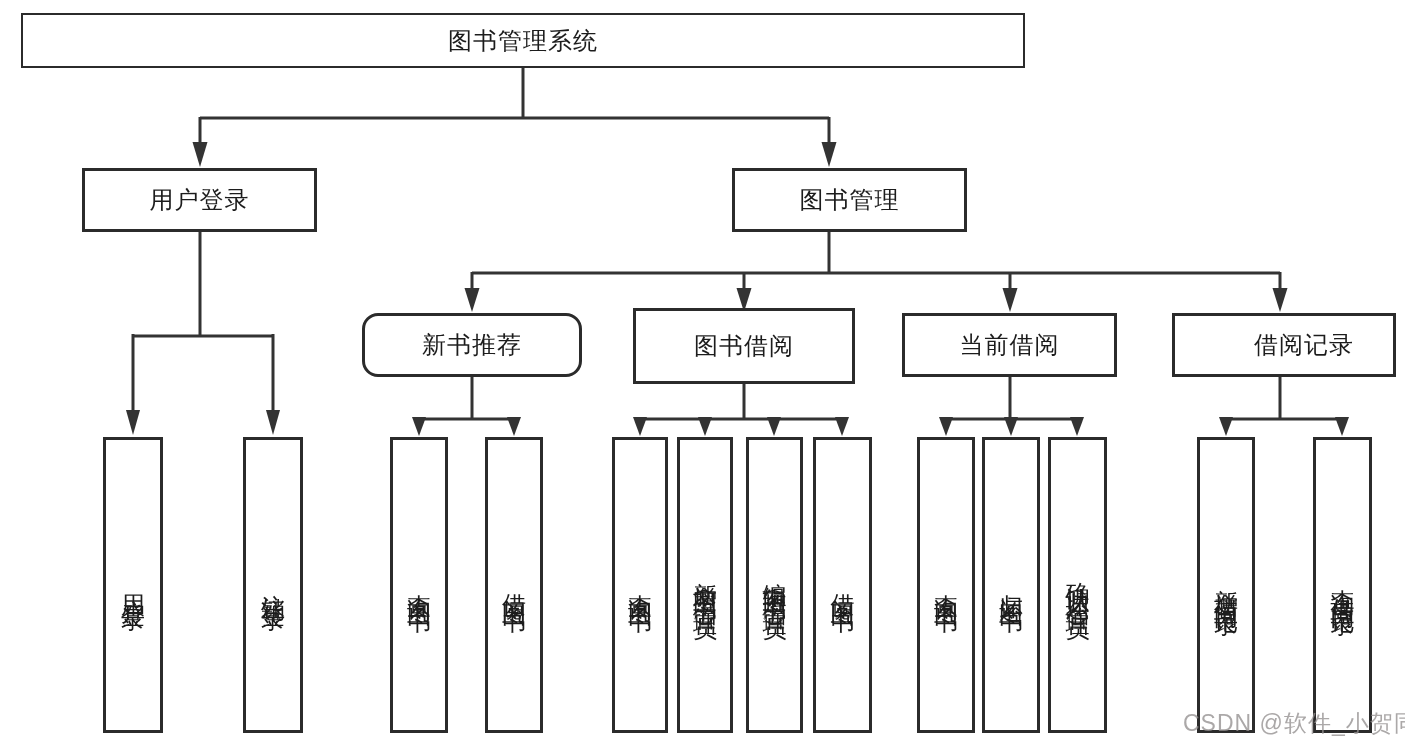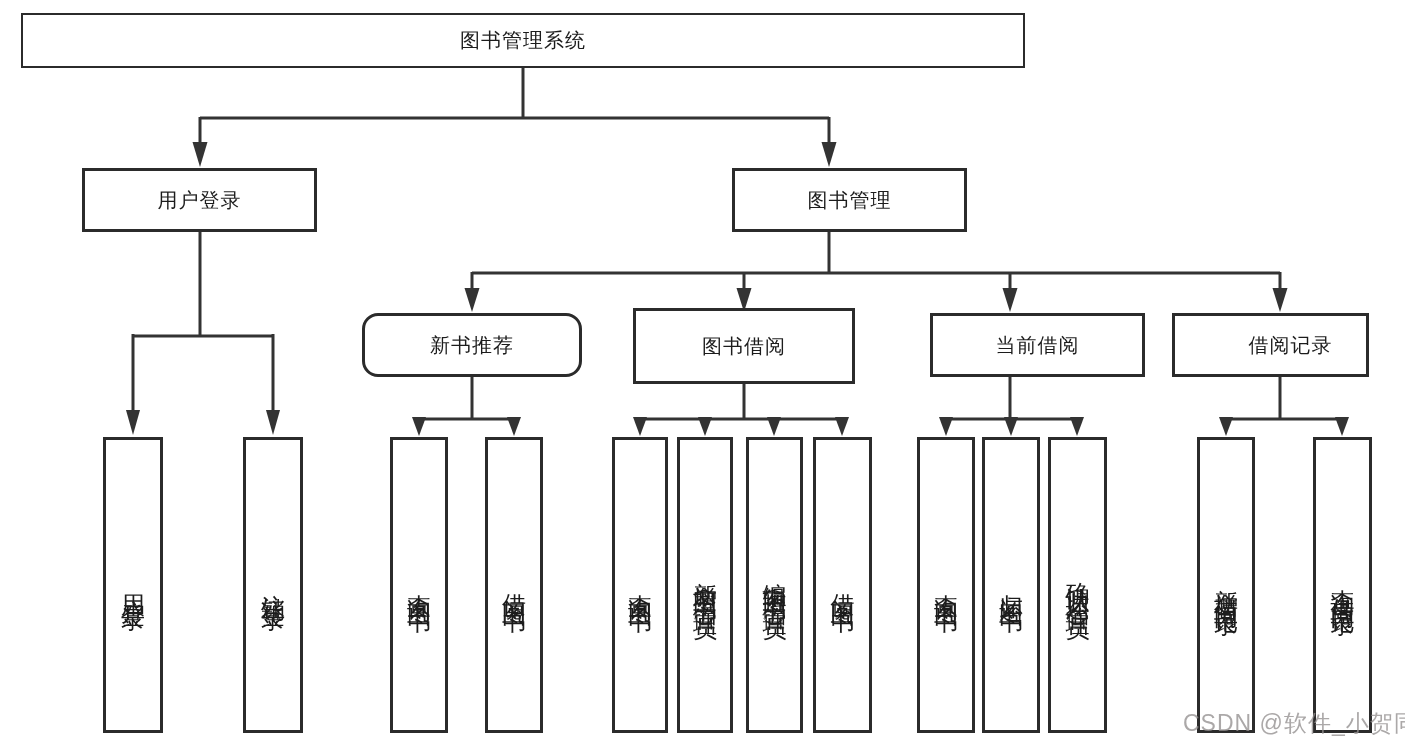--- a/index.html
+++ b/index.html
@@ -27,21 +27,21 @@
     align-items: center;
     justify-content: center;
     z-index: 2;
   }
   .node.root {
     border-width: 2px;
     font-size: 23px;
     letter-spacing: 1px;
   }
   .hlabel {
-    font-size: 20px;
+    font-size: 24px;
     letter-spacing: 1px;
     white-space: nowrap;
   }
   .vbox { }
   .vtext {
     writing-mode: vertical-rl;
     text-orientation: mixed;
     font-size: 24px;
     letter-spacing: 5px;
     line-height: 1;
@@ -135,24 +135,24 @@
   <div class="node" style="left:732px; top:168px; width:235px; height:64px;">
     <span class="hlabel">图书管理</span>
   </div>
 
   <div class="node" style="left:362px; top:313px; width:220px; height:64px;border-radius:16px;">
     <span class="hlabel">新书推荐</span>
   </div>
   <div class="node" style="left:633px; top:308px; width:222px; height:76px;text-align:center;">
     <span class="hlabel">图书借阅</span>
   </div>
-  <div class="node" style="left:902px; top:313px; width:215px; height:64px;margin-left:28px;">
+  <div class="node" style="left:902px; top:313px; width:215px; height:64px;">
     <span class="hlabel">当前借阅</span>
   </div>
-  <div class="node" style="left:1172px; top:313px; width:197px; height:64px;padding-left:40px;">
+  <div class="node" style="left:1172px; top:313px; width:224px; height:64px;padding-left:40px;">
     <span class="hlabel">借阅记录</span>
   </div>
 
   <div class="node vbox" style="left:103px; top:437px; width:60px; height:296px;">
     <span class="vtext">用户登录</span>
   </div>
   <div class="node vbox" style="left:243px; top:437px; width:60px; height:296px;">
     <span class="vtext">注销登录</span>
   </div>
 

